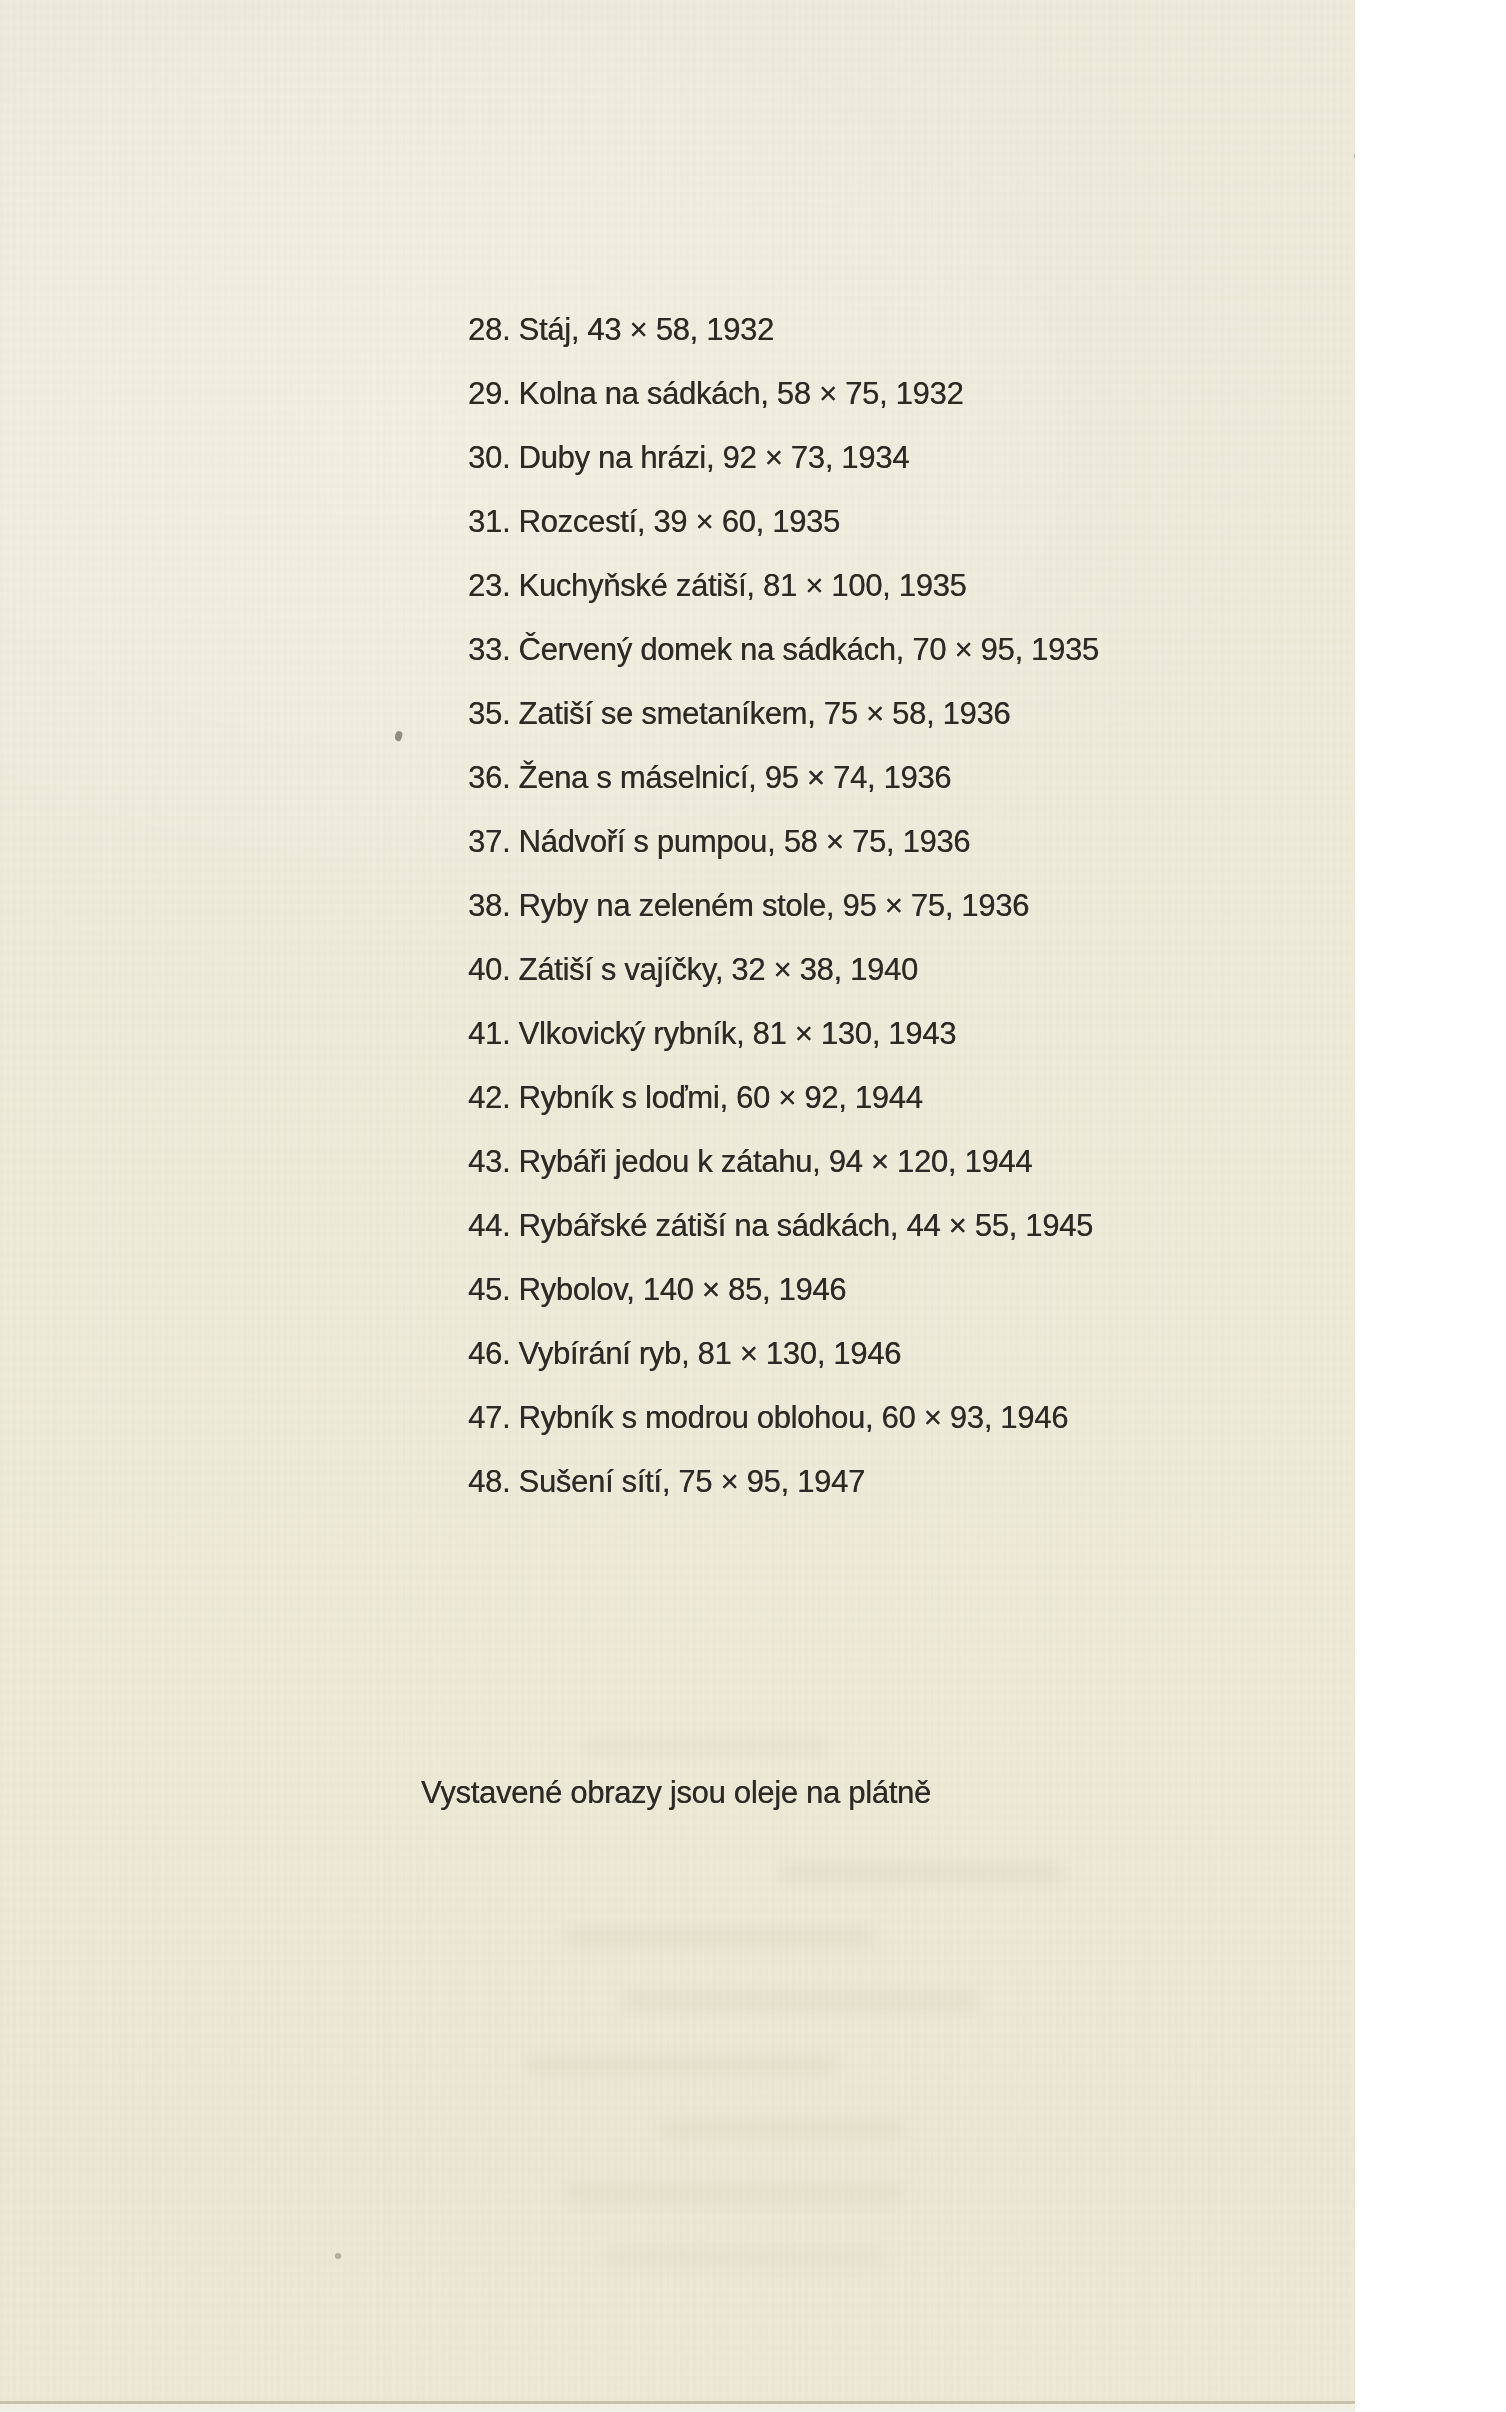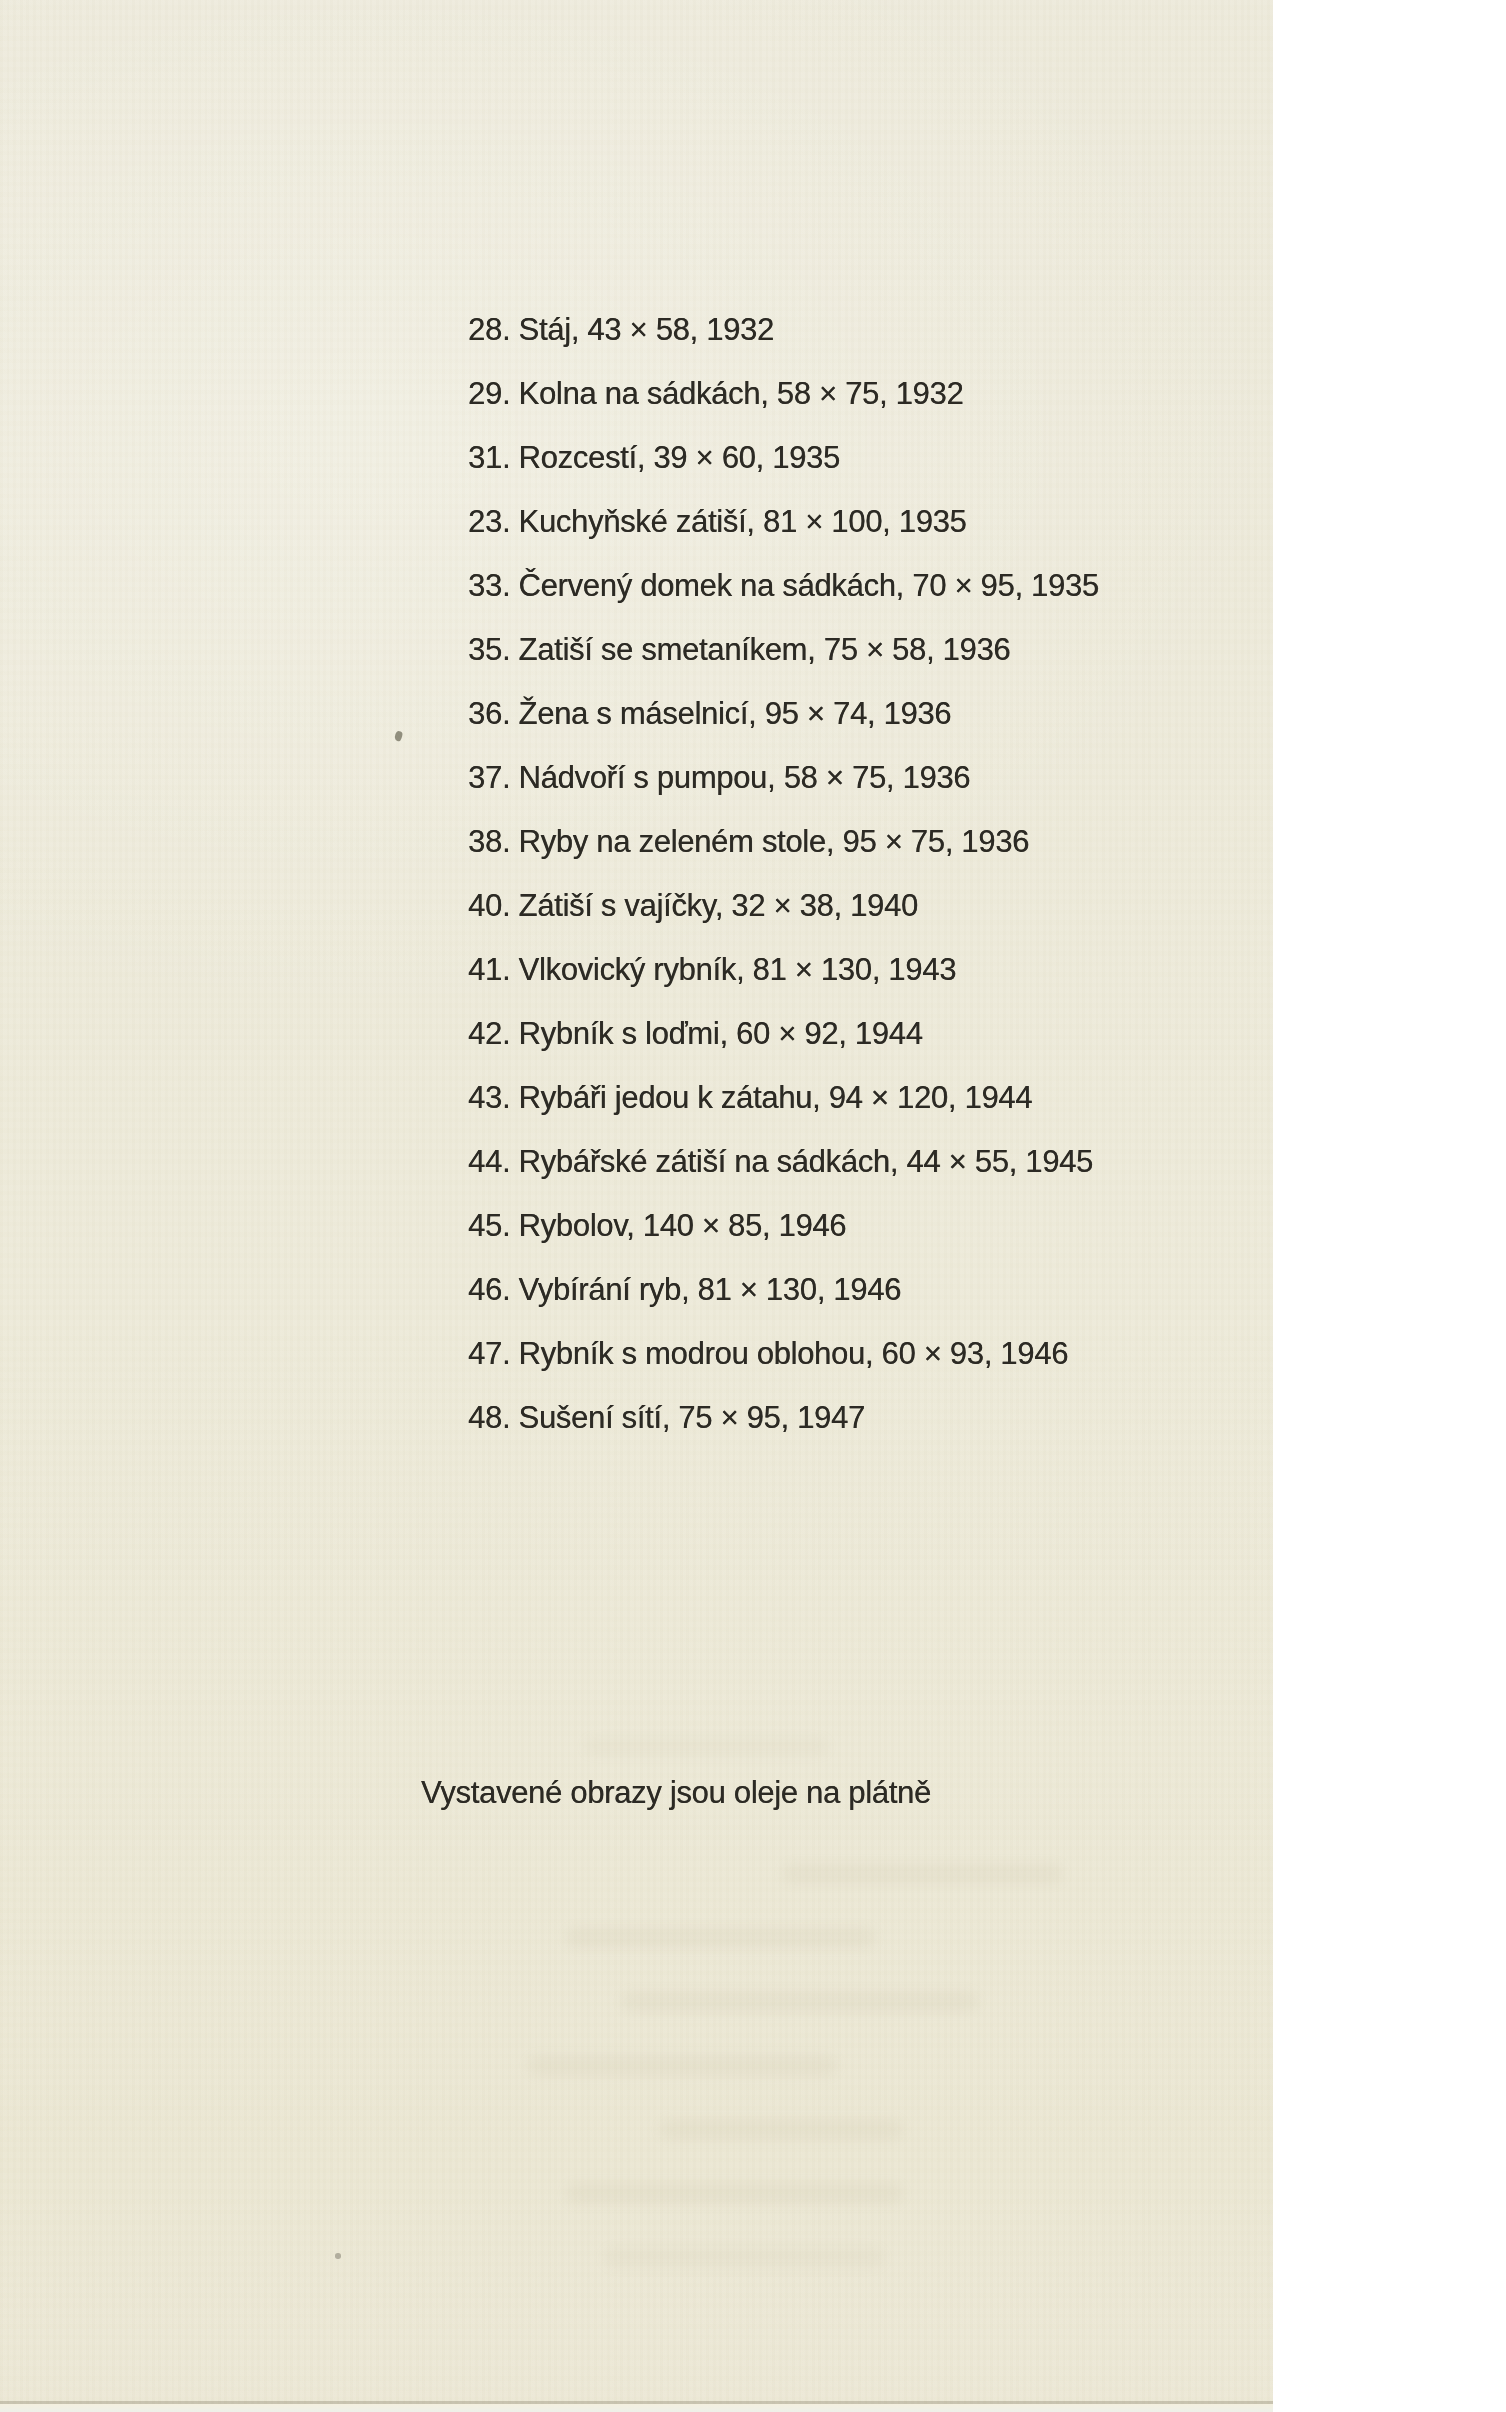--- a/index.html
+++ b/index.html
@@ -7,27 +7,26 @@
     padding: 0;
   }
   body {
     width: 1507px;
     height: 2412px;
     overflow: hidden;
     font-family: "Liberation Sans", "DejaVu Sans", sans-serif;
   }
   .page {
     position: relative;
-    width: 1249px;
+    width: 1355px;
     height: 2412px;
     background:
       radial-gradient(ellipse 1318px 847px at 30% 18%, rgba(255,255,252,0.25), rgba(255,255,252,0) 70%),
       linear-gradient(180deg, #edeadb 0%, #edead9 55%, #ebe7d3 90%, #ece8d6 100%);
     overflow: hidden;
-    padding-left: 24px;
   }
   
   .grain {
     position: absolute;
     inset: 0;
     background:
       repeating-linear-gradient(90deg, rgba(190,182,150,0.035) 0 2.8px, rgba(255,255,250,0.03) 2.8px 6.6px),
       repeating-linear-gradient(0deg, rgba(190,182,150,0.02) 0 4.7px, rgba(255,255,250,0.02) 4.7px 10.4px);
     pointer-events: none;
   }
@@ -109,20 +108,21 @@
 </style>
 </head>
 <body>
 
 <div class="page">
   <div class="grain"></div>
 
   <ol class="catalog-list">
     <li class="catalog-row">28. Stáj, 43 × 58, 1932</li>
     <li class="catalog-row">29. Kolna na sádkách, 58 × 75, 1932</li>
+    <li class="catalog-row">30. Duby na hrázi, 92 × 73, 1934</li>
     <li class="catalog-row">31. Rozcestí, 39 × 60, 1935</li>
     <li class="catalog-row">23. Kuchyňské zátiší, 81 × 100, 1935</li>
     <li class="catalog-row">33. Červený domek na sádkách, 70 × 95, 1935</li>
     <li class="catalog-row">35. Zatiší se smetaníkem, 75 × 58, 1936</li>
     <li class="catalog-row">36. Žena s máselnicí, 95 × 74, 1936</li>
     <li class="catalog-row">37. Nádvoří s pumpou, 58 × 75, 1936</li>
     <li class="catalog-row">38. Ryby na zeleném stole, 95 × 75, 1936</li>
     <li class="catalog-row">40. Zátiší s vajíčky, 32 × 38, 1940</li>
     <li class="catalog-row">41. Vlkovický rybník, 81 × 130, 1943</li>
     <li class="catalog-row">42. Rybník s loďmi, 60 × 92, 1944</li>

